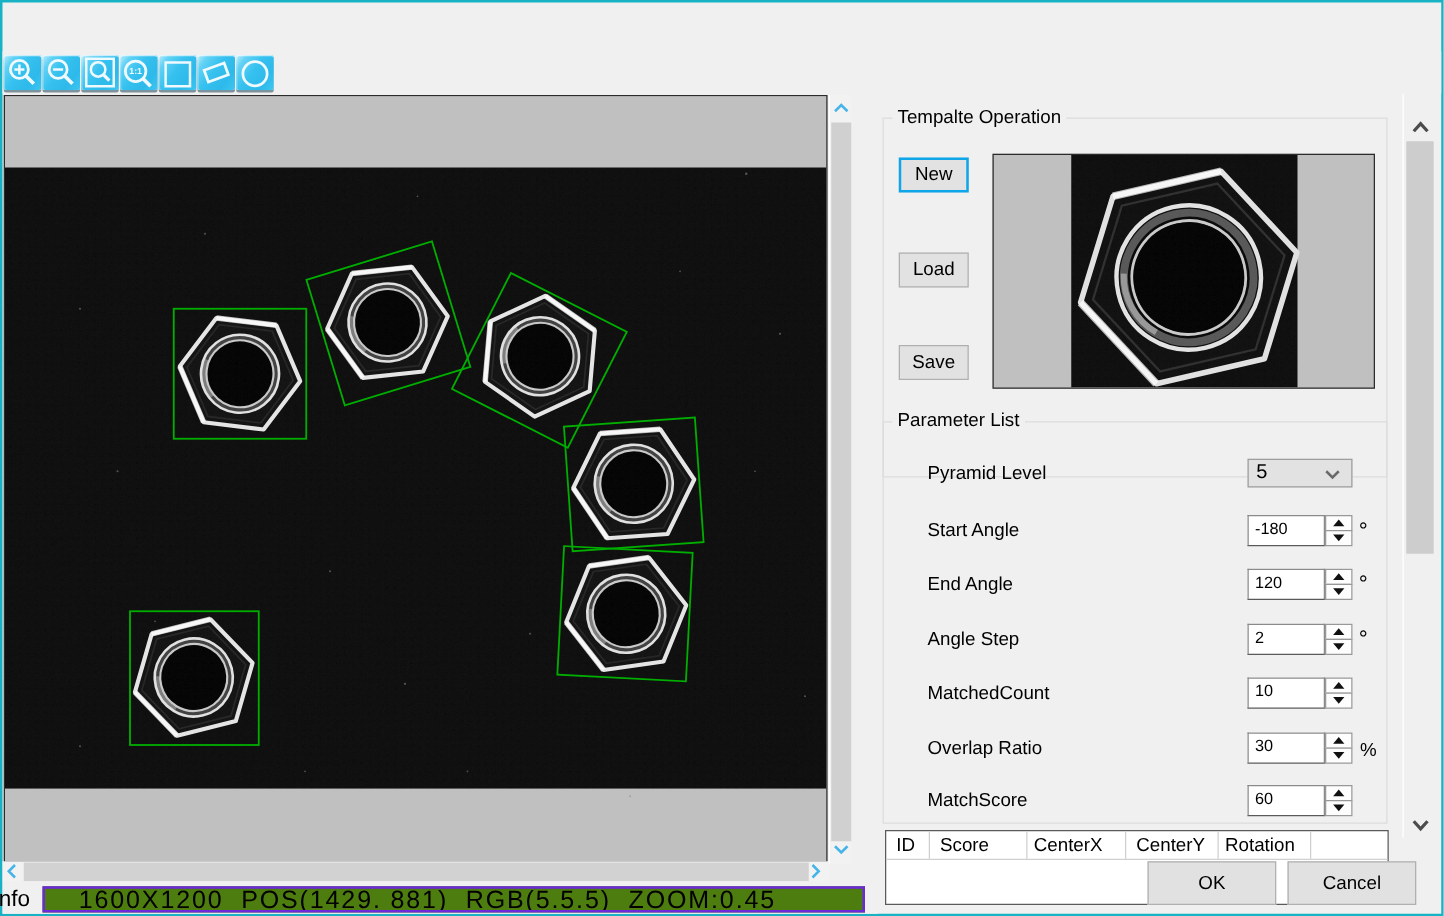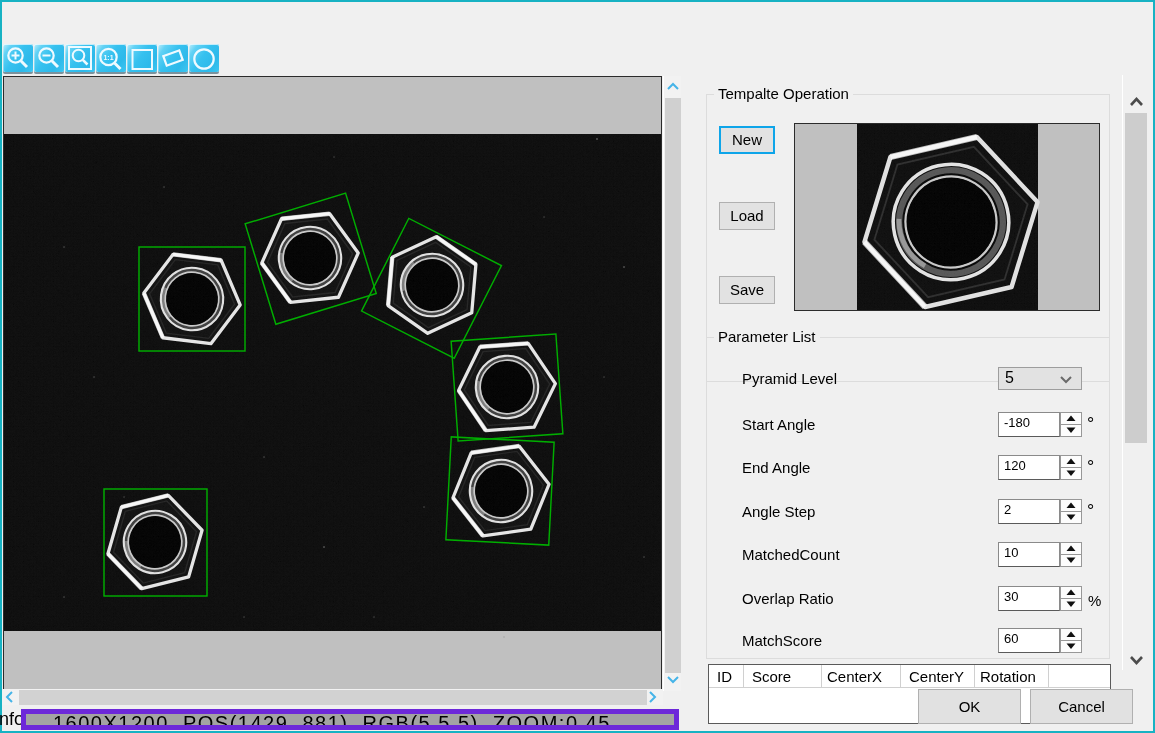--- a/index.html
+++ b/index.html
@@ -26,21 +26,21 @@
 }
 .tbtn svg { position:absolute; left:0; top:0; }
 
 #imgwrap { position:absolute; left:1px; top:74px; width:659px; height:614px; border:1px solid #2b2b2b; background:#c0c0c0; }
 #vscroll { position:absolute; left:661px; top:74px; width:18px; height:615px; background:#f2f2f2; border-left:1px solid #fff; }
 #vthumb { position:absolute; left:1px; top:22px; width:16px; height:575px; background:#d0d0d0; }
 #hscroll { position:absolute; left:0; top:687px; width:661px; height:16px; background:#f2f2f2; }
 
 #status { position:absolute; left:0; top:703px; width:700px; height:26px; background:#f0f0f0; }
 #statuslbl { position:absolute; left:-3px; top:4px; font-size:18px; color:#000; }
-#statusbox { position:absolute; left:19px; top:4px; width:658px; height:21px; background:#a3a3a3; border:5px solid #6d28d9; font-size:20px; line-height:19px; letter-spacing:1.5px; color:#000; padding-left:27px; white-space:pre; overflow:hidden; }
+#statusbox { position:absolute; left:32px; top:4px; width:658px; height:21px; background:#4d7c0f; border:2px solid #6d28d9; font-size:20px; line-height:19px; letter-spacing:1.5px; color:#000; padding-left:27px; white-space:pre; overflow:hidden; }
 
 .groupbox { position:absolute; border:1px solid #dcdcdc; }
 .grouplbl { position:absolute; top:-10px; left:7px; background:#f0f0f0; padding:0 4px; font-size:15px; color:#000; }
 .btn { position:absolute; background:#e2e2e2; border:1px solid #b0b0b0; font-size:15px; color:#000; text-align:center; }
 .btn.focus { border:2px solid #0ea5e9; }
 .plabel { position:absolute; left:14px; font-size:15px; color:#000;margin-left:21px; }
 .spinbox { position:absolute; left:291px; width:62px; height:25px; background:#fff; border:1px solid #8a8a8a; border-bottom-color:#5a5a5a; font-size:13px; padding:2px 0 0 5px; }
 .spinbtns { position:absolute; left:353px; width:22px; height:25px; }
 .spinbtns .up, .spinbtns .dn { position:absolute; left:0; width:22px; height:13px; background:#fdfdfd; border:1px solid #989898; }
 .spinbtns .up { top:0; }

